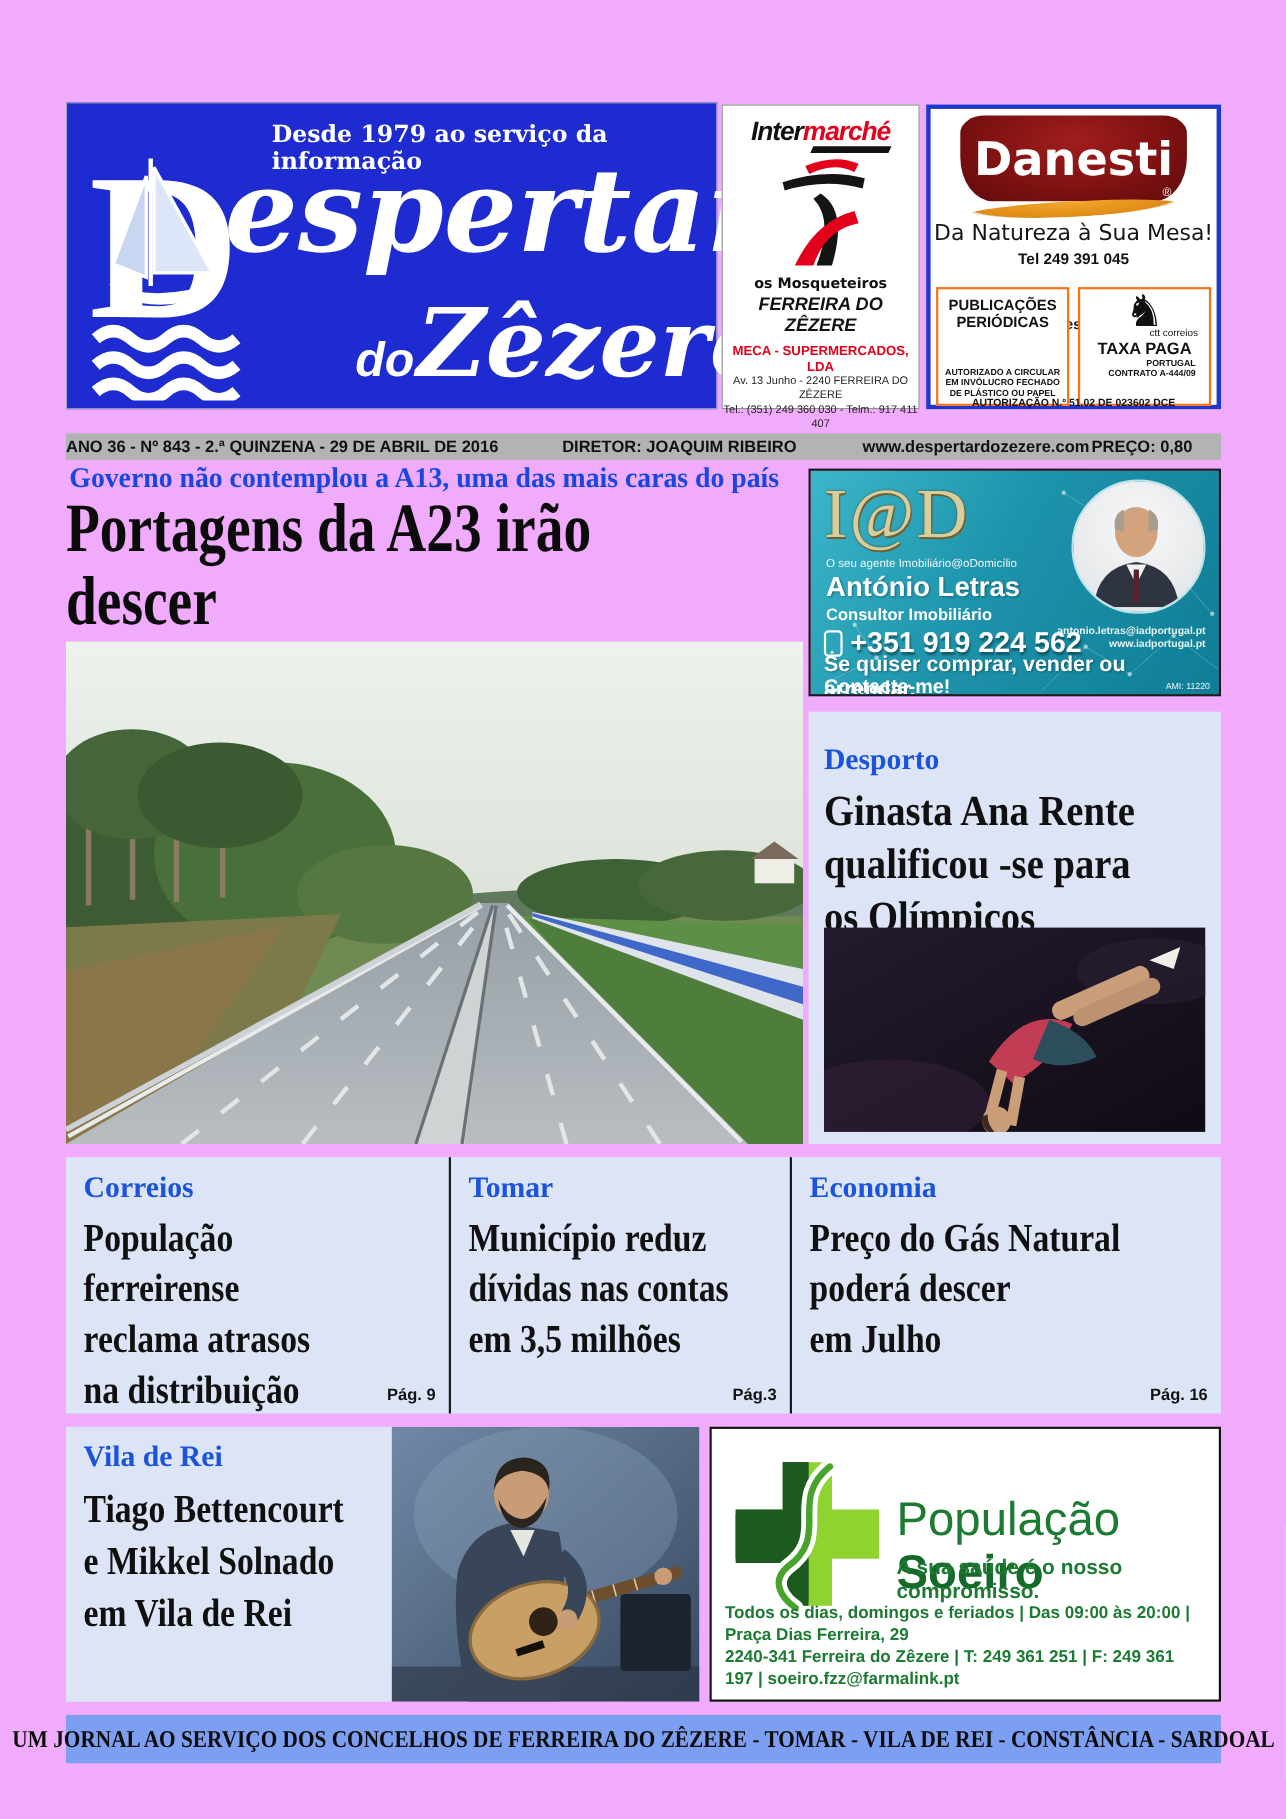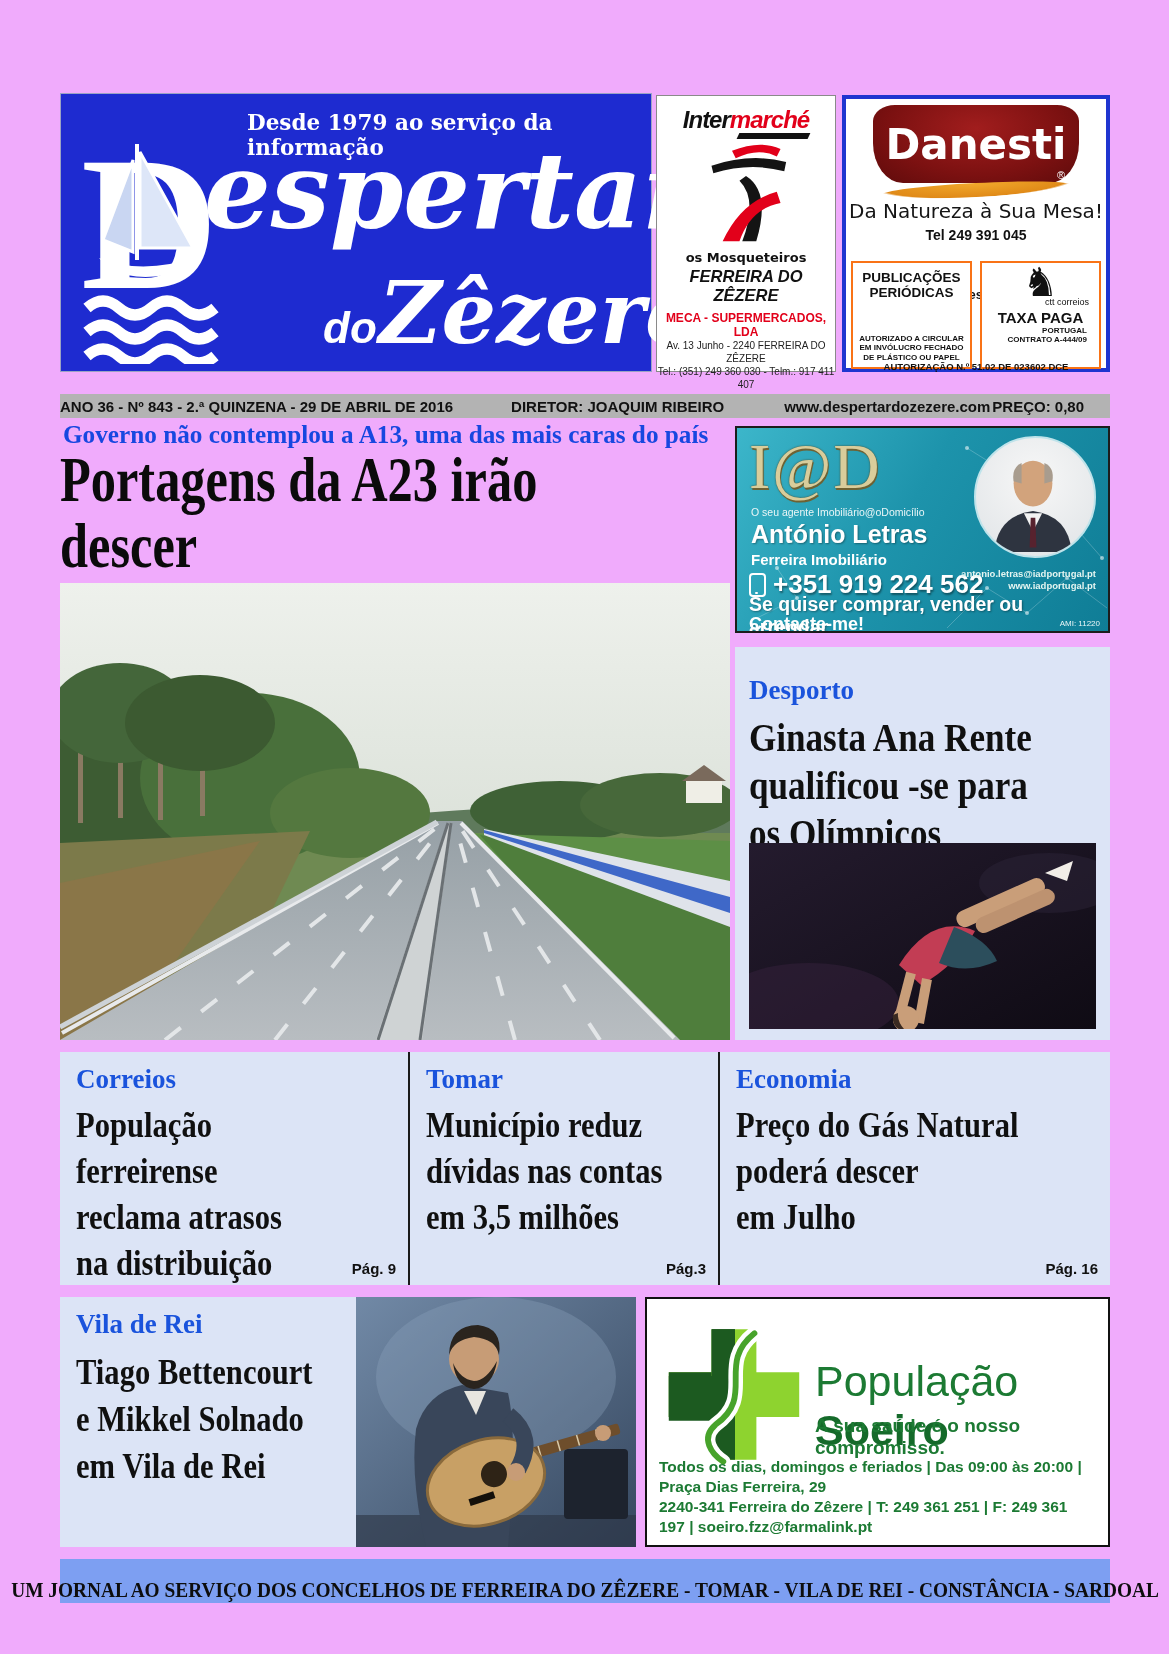--- a/index.html
+++ b/index.html
@@ -113,21 +113,21 @@
   #vila .head{position:absolute;left:16px;top:52px;font-size:36px;line-height:47px;}
   #vila .head .cond{transform:scaleX(.85);}
 
   #ad-farmacia{left:645px;top:1297px;width:465px;height:250px;background:#fff;border:2px solid #111;box-sizing:border-box;}
   .fs-name{position:absolute;left:168px;top:58px;font-family:"Liberation Sans",sans-serif;font-size:43px;color:#1c7a33;}
   .fs-name b{color:#156a2a;}
   .fs-tag{position:absolute;left:168px;top:116px;font-family:"Liberation Sans",sans-serif;font-weight:bold;font-size:19px;color:#1c7a33;}
   .fs-info{position:absolute;left:12px;right:12px;bottom:8px;font-family:"Liberation Sans",sans-serif;font-weight:bold;font-size:15.5px;line-height:20px;color:#1c7a33;}
 
   
-  #footerbar{left:60px;top:1559px;width:1050px;height:44px;background:#7d9ff2;display:flex;align-items:flex-end;justify-content:center;}
+  #footerbar{left:60px;top:1559px;width:1050px;height:44px;background:#7d9ff2;display:flex;align-items:center;justify-content:center;}
   #footerbar .txt{font-family:"Liberation Serif",serif;font-weight:bold;font-size:22px;color:#0d0d0d;
     transform:scaleX(.88);transform-origin:50% 50%;white-space:nowrap;}
 </style>
 </head>
 <body>
 
 <div id="page">
 
   <div id="masthead" class="abs">
     <div class="abs tagline">Desde 1979 ao serviço da informação</div>
@@ -227,21 +227,21 @@
           <circle cx="250" cy="160" r="2"></circle>
           <circle cx="290" cy="185" r="2"></circle>
         <circle cx="330" cy="150" r="2"></circle>
           <circle cx="60" cy="170" r="2"></circle>
           <circle cx="40" cy="140" r="2"></circle>
       </g>
     </svg>
     <div class="iad-logo">I@D</div>
     <div class="iad-agent">O seu agente Imobiliário@oDomicílio</div>
     <div class="iad-name">António Letras</div>
-    <div class="iad-role">Ferreira Imobiliário</div>
+    <div class="iad-role">Consultor Imobiliário</div>
     <div class="iad-phone-row">
       <span class="iad-phone-icon"></span>
       <span class="iad-phone">+351 919 224 562</span>
     </div>
     <div class="iad-portrait">
       <svg width="114" height="114" viewBox="0 0 100 100">
         <ellipse cx="50" cy="40" rx="17" ry="20" fill="#d2a37c"></ellipse>
         <path d="M33,38 Q31,26 40,22 L40,40 Z" fill="#a89c8e"></path>
         <path d="M67,38 Q69,26 60,22 L60,40 Z" fill="#a89c8e"></path>
         <path d="M16,100 Q19,68 50,64 Q81,68 84,100 Z" fill="#2e3440"></path>

